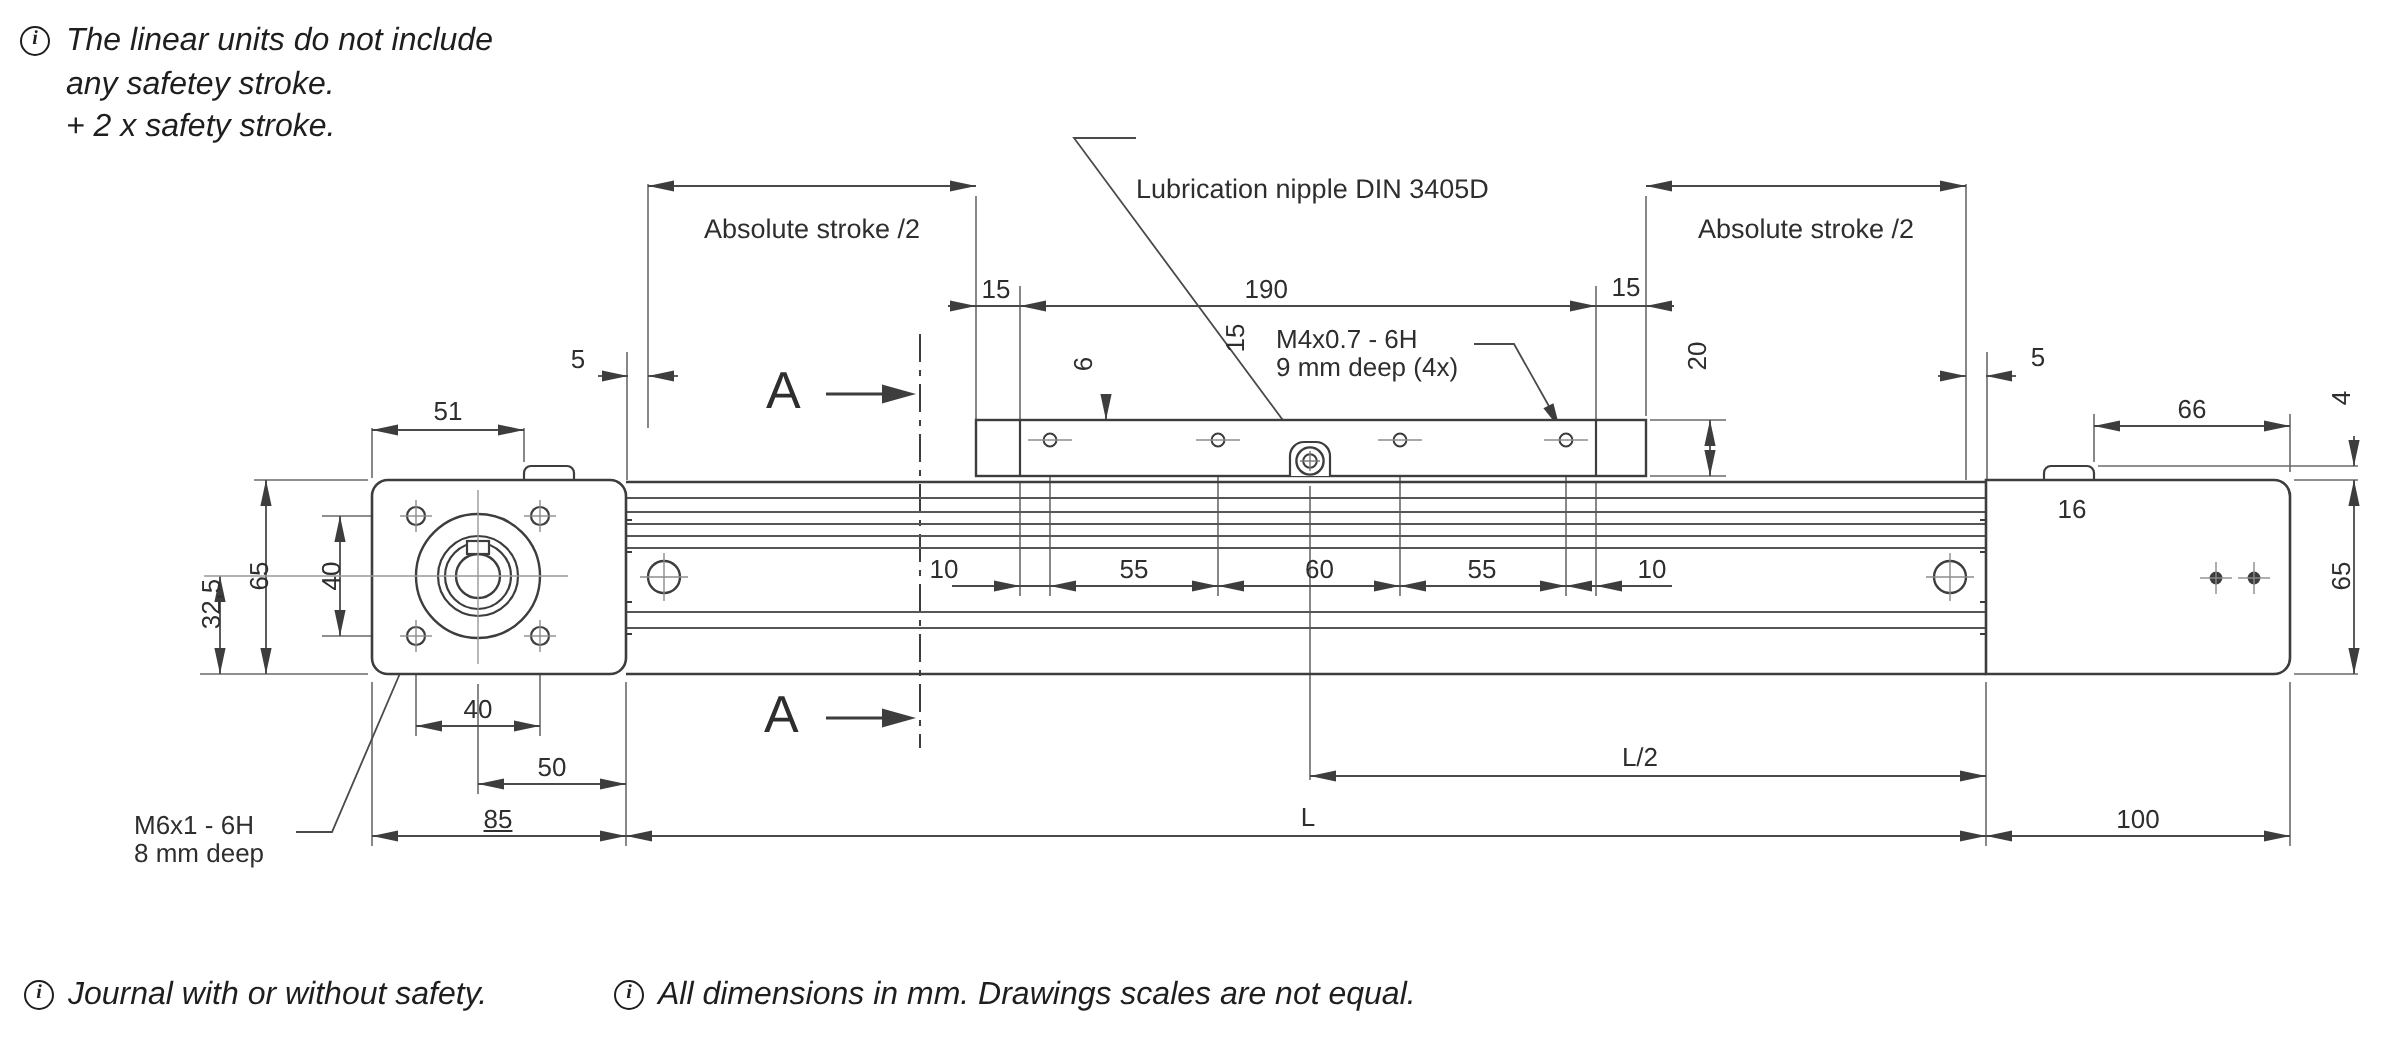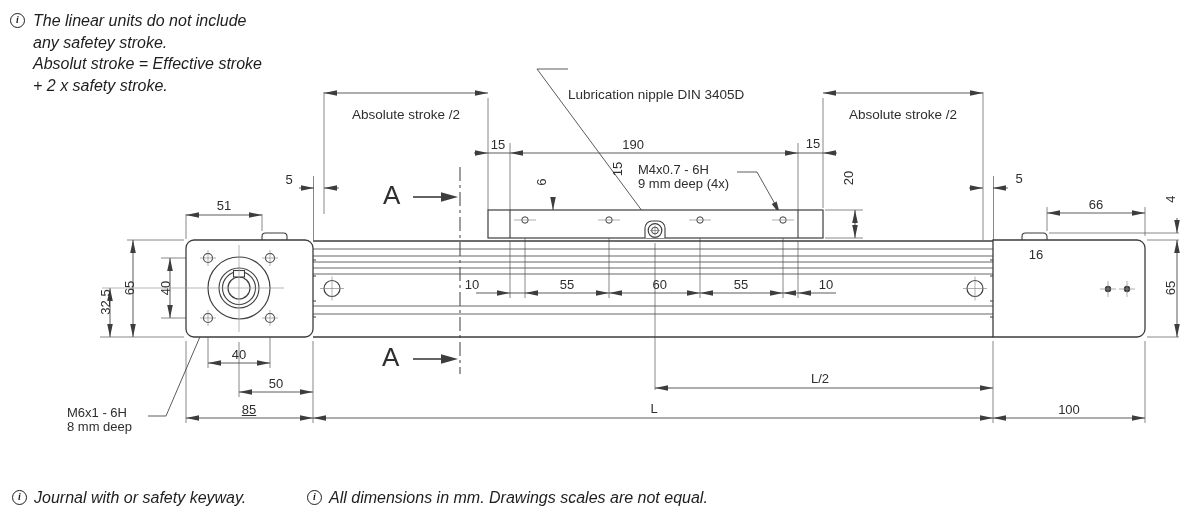--- a/index.html
+++ b/index.html
@@ -264,21 +264,20 @@
       <line x1="650" y1="230.5" x2="660" y2="230.5" stroke-width="0.7" stroke="#777"></line>
       <line x1="655" y1="225.5" x2="655" y2="235.5" stroke-width="0.7" stroke="#777"></line>
     </g>
   </g>
 </svg>
 
   <span class="info-icon" style="left:10px;top:13px;">i</span>
   <div class="note" style="left:33px;top:10px;">
     <span style="display:block">The linear units do not include</span>
     <span style="display:block">any safetey stroke.</span>
-    <span style="display:block">Absolut stroke = Effective stroke</span>
     <span style="display:block">+ 2 x safety stroke.</span>
   </div>
 
   <div class="t lab" style="left:568px;top:56px;">Lubrication nipple DIN 3405D</div>
 
   <div class="t lab tc" style="left:346px;top:76px;width:120px;">Absolute stroke /2</div>
   <div class="t lab tc" style="left:843px;top:76px;width:120px;">Absolute stroke /2</div>
 
   <div class="t tc" style="left:484px;top:138px;width:28px;">15</div>
   <div class="t tc" style="left:608px;top:138px;width:36px;text-align:right;">190</div>
@@ -321,17 +320,17 @@
   <div class="t tc" style="left:645px;top:402px;width:18px;">L</div>
   <div class="t tc" style="left:804px;top:372px;width:32px;">L/2</div>
   <div class="t tc" style="left:1055px;top:403px;width:28px;">100</div>
 
   <div class="t" style="left:67px;top:406px;">
     <span style="display:block">M6x1 - 6H</span>
     <span style="display:block">8 mm deep</span>
   </div>
 
   <span class="info-icon" style="left:12px;top:490px;">i</span>
-  <div class="note" style="left:34px;top:487px;">Journal with or safety keyway.</div>
+  <div class="note" style="left:34px;top:487px;">Journal with or without safety.</div>
   <span class="info-icon" style="left:307px;top:490px;">i</span>
   <div class="note" style="left:329px;top:487px;">All dimensions in mm. Drawings scales are not equal.</div>
 
 </div>
 
 </body></html>

